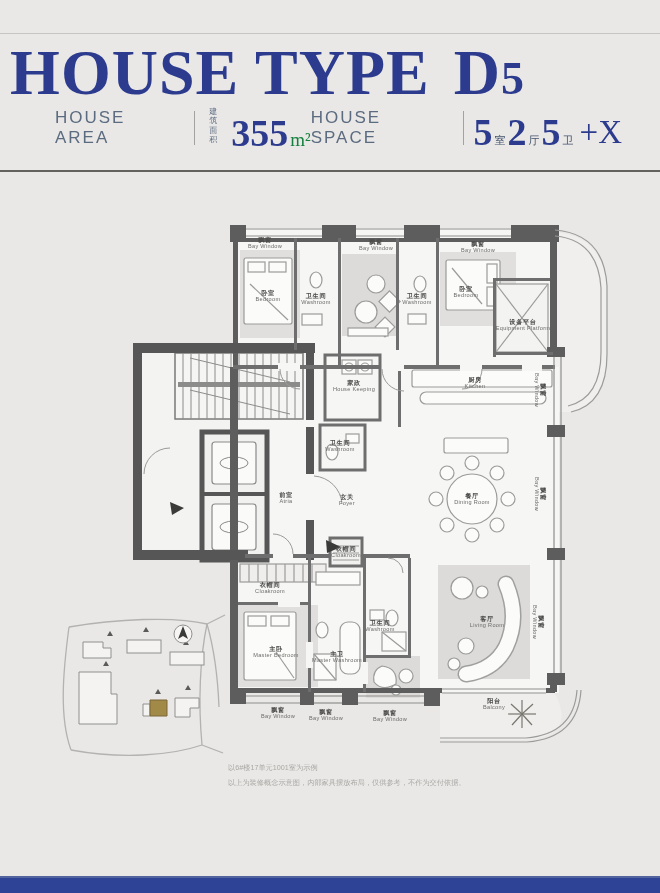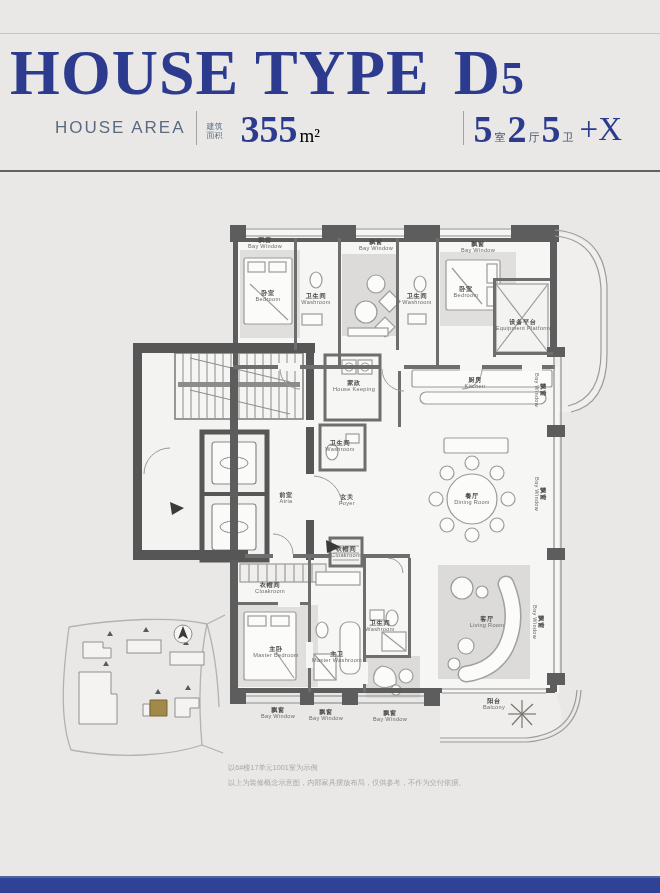--- a/index.html
+++ b/index.html
@@ -8,23 +8,23 @@
   .topline{position:absolute;left:0;top:33px;width:660px;height:1px;background:#c6c5c3;}
   .title{position:absolute;left:0;top:38px;width:535px;text-align:center;
          font-family:"Liberation Serif",serif;font-weight:bold;color:#2c3b8e;
          font-size:64px;line-height:1.08;letter-spacing:1px;white-space:nowrap;}
   .title .t2{margin-left:24px;}
   .title .t3{font-size:46px;}
   .subrow{position:absolute;left:55px;top:104px;width:567px;height:48px;display:flex;align-items:center;}
   .block{display:flex;align-items:flex-end;}
   .lab{font-size:17px;letter-spacing:2px;color:#5b6b80;align-self:center;}
   .vdiv{width:1px;height:34px;background:#a3a2a0;margin:0 10px;align-self:center;}
-  .cnmini{display:flex;flex-direction:column;font-size:8px;color:#5b6b80;line-height:1.15;margin:0 18px 5px 0;text-align:center;}
+  .cnmini{display:flex;flex-direction:column;font-size:8px;color:#5b6b80;line-height:1.15;margin:0 10px 5px 0;text-align:center;}
   .big{font-family:"Liberation Serif",serif;font-weight:bold;color:#2c3b8e;font-size:38px;line-height:.85;text-align:center;}
-  .unit{font-family:"Liberation Serif",serif;color:#000000;font-size:19px;margin-left:2px;line-height:1;}
+  .unit{font-family:"Liberation Serif",serif;color:#15803d;font-size:19px;margin-left:2px;line-height:1;}
   .sp-unit{font-size:11px;color:#46536e;margin:0 2px 2px 2px;line-height:1;}
   .sp-x{font-family:"Liberation Serif",serif;color:#2c3b8e;font-size:33px;font-weight:400;margin-left:4px;line-height:.9;}
   .right{margin-left:auto;}
   .hr{position:absolute;left:0;top:170px;width:660px;height:2px;background:#63625f;}
   .plan{position:absolute;left:130px;top:222px;width:500px;height:535px;}
   .plan svg{position:absolute;left:0;top:0;}
   #plan-labels{position:absolute;left:0;top:0;width:500px;height:535px;pointer-events:none;}
   .room-lbl{position:absolute;display:flex;flex-direction:column;align-items:center;
             line-height:1.2;transform:translate(-50%,-50%) scale(.62);white-space:nowrap;color:#4c4c4a;}
   .room-lbl.rot{transform:translate(-50%,-50%) rotate(90deg) scale(.62);}
@@ -51,20 +51,21 @@
       <span class="lab">HOUSE AREA</span>
       <span class="vdiv"></span>
       <span class="cnmini">
         <span>建筑</span>
         <span>面积</span>
       </span>
       <span class="big">355</span>
       <span class="unit">m²</span>
     </div>
     <div class="block right">
+      <span class="lab">HOUSE SPACE</span>
       <span class="vdiv"></span>
       <span class="big">5</span>
       <span class="sp-unit">室</span>
       <span class="big">2</span>
       <span class="sp-unit">厅</span>
       <span class="big">5</span>
       <span class="sp-unit">卫</span>
       <span class="sp-x">+X</span>
     </div>
   </div>

